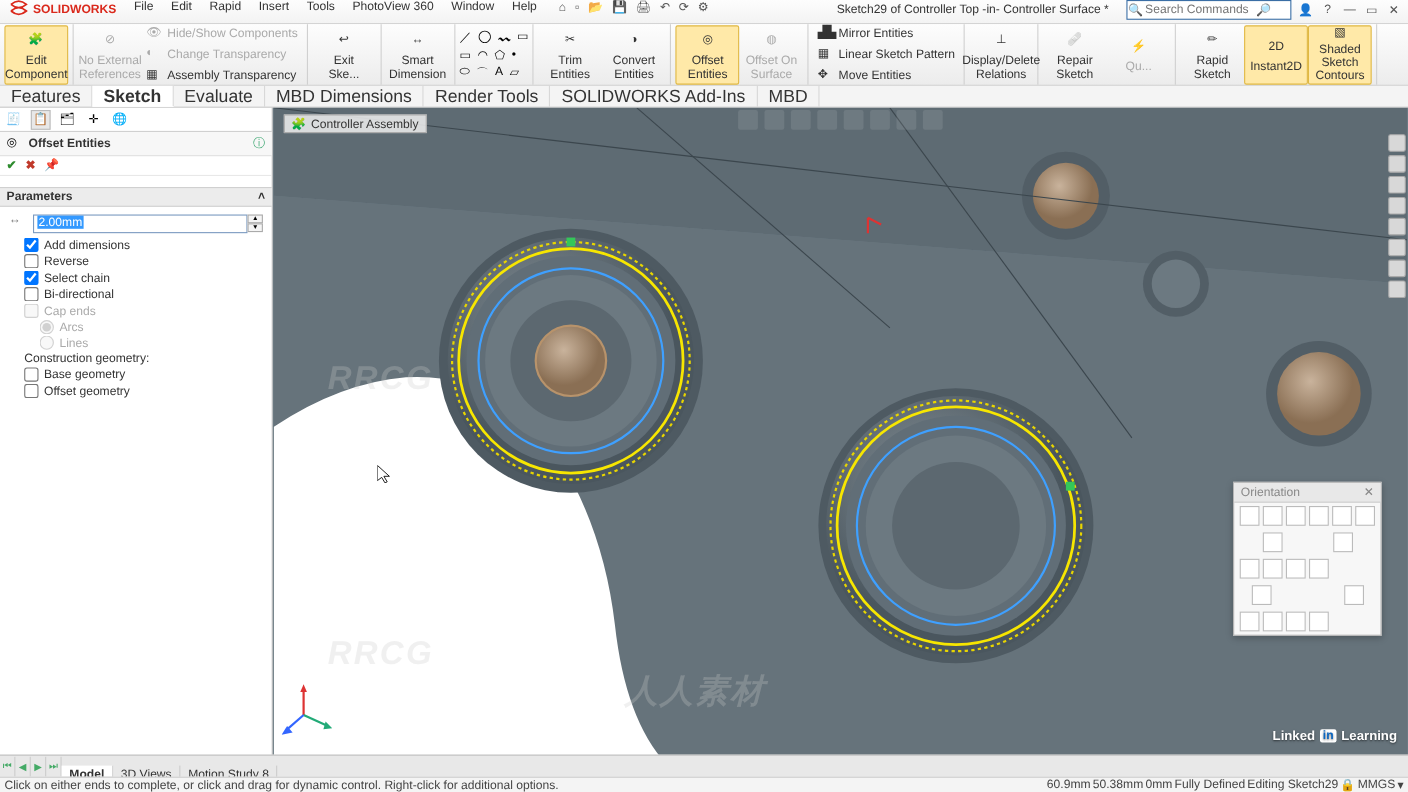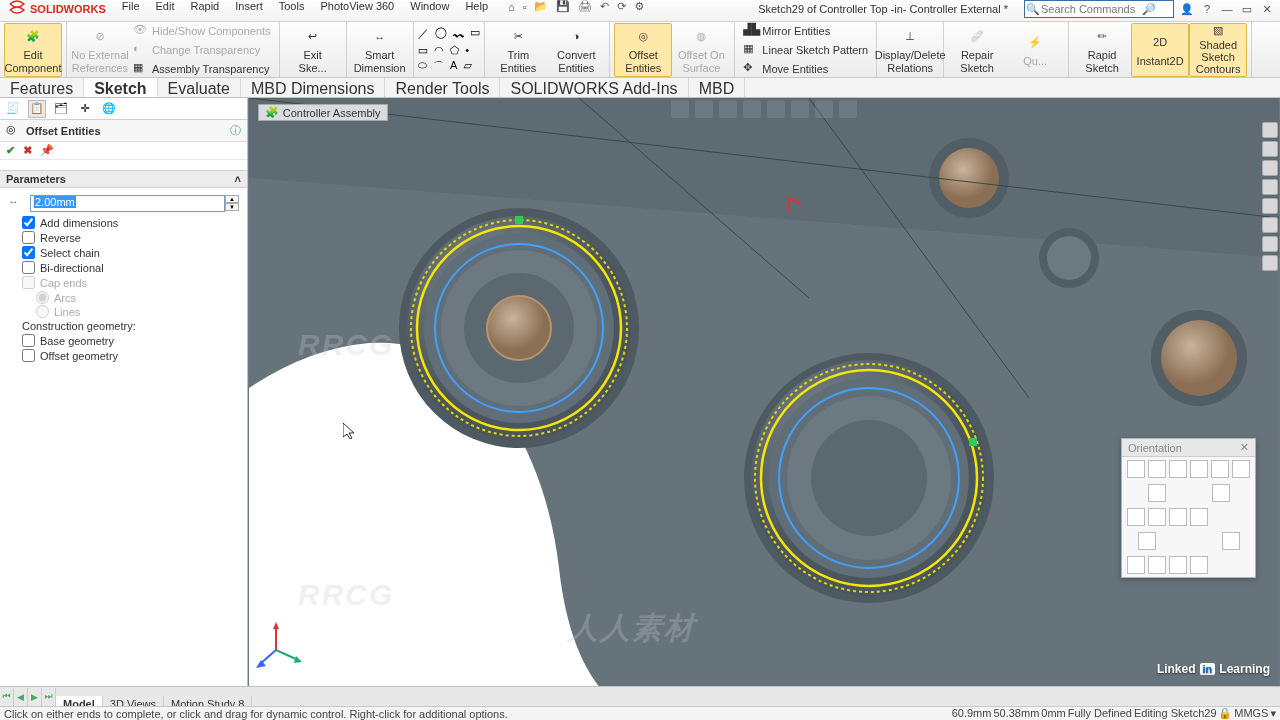--- a/index.html
+++ b/index.html
@@ -123,21 +123,21 @@
     <span>⌂</span>
     <span>▫</span>
     <span>📂</span>
     <span>💾</span>
     <span>🖨</span>
     <span>↶</span>
     <span>⟳</span>
     <span>⚙</span>
   </div>
   <div class="menubar-right">
-    <div class="doc-title">Sketch29 of Controller Top -in- Controller External *</div>
+    <div class="doc-title">Sketch29 of Controller Top -in- Controller Surface *</div>
     <div class="search-box">
       <span class="mag">🔍</span>
       <input placeholder="Search Commands" style="">
       <span class="mag">🔎</span>
     </div>
     <div class="win-btn">👤</div>
     <div class="win-btn">?</div>
     <div class="win-btn">—</div>
     <div class="win-btn">▭</div>
     <div class="win-btn">✕</div>

